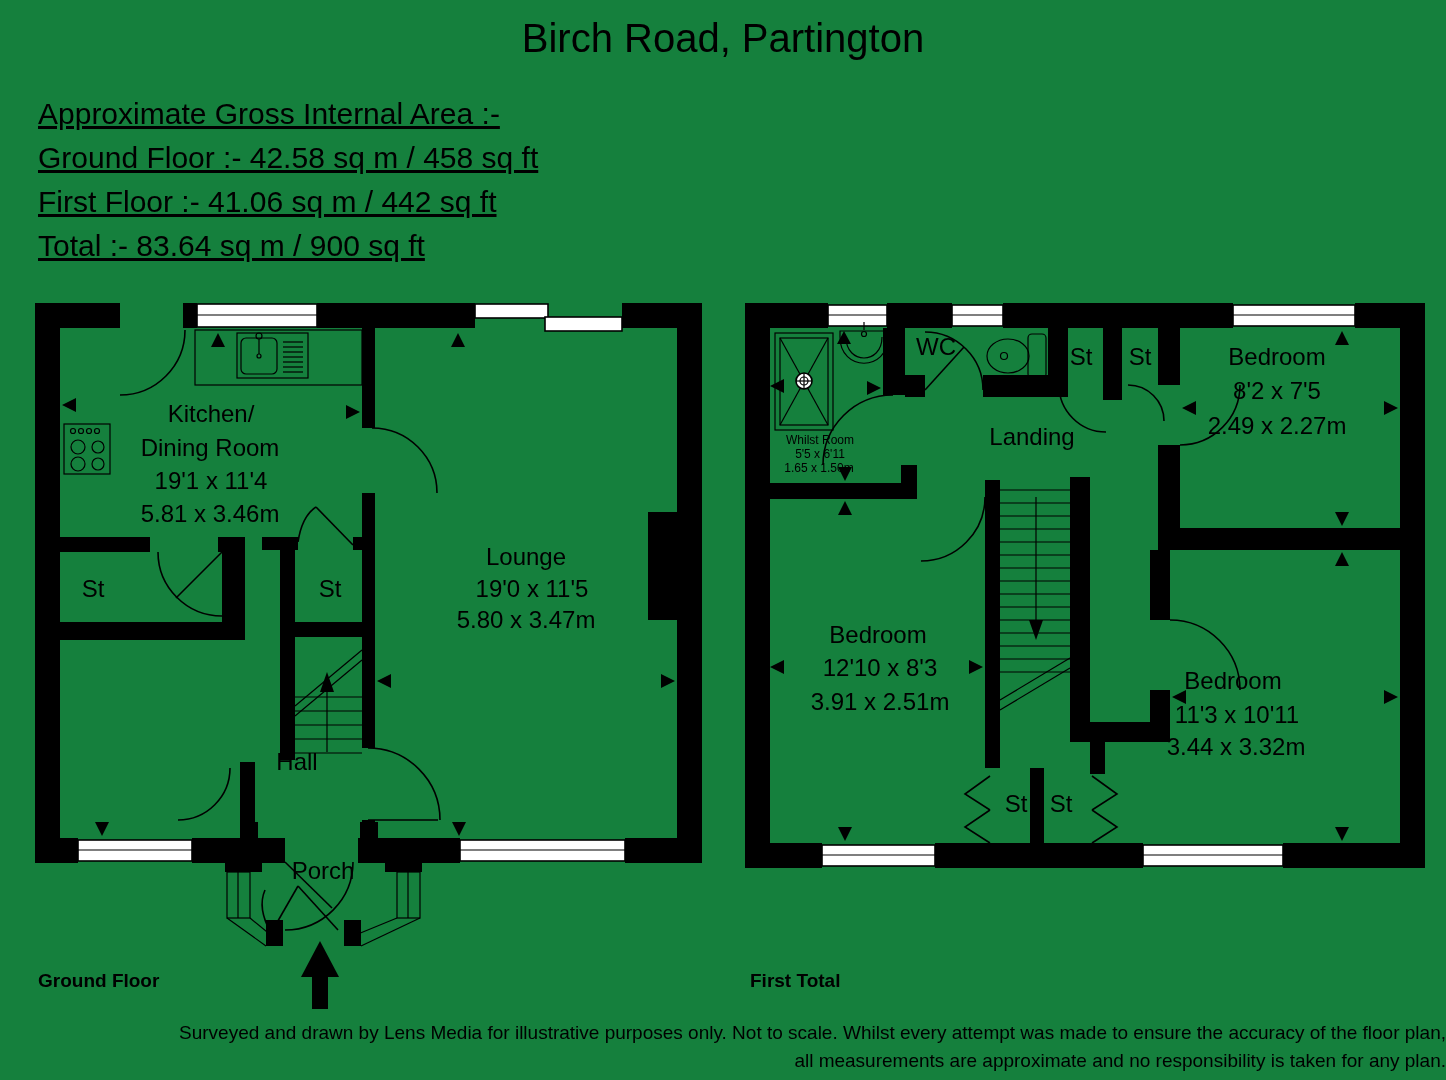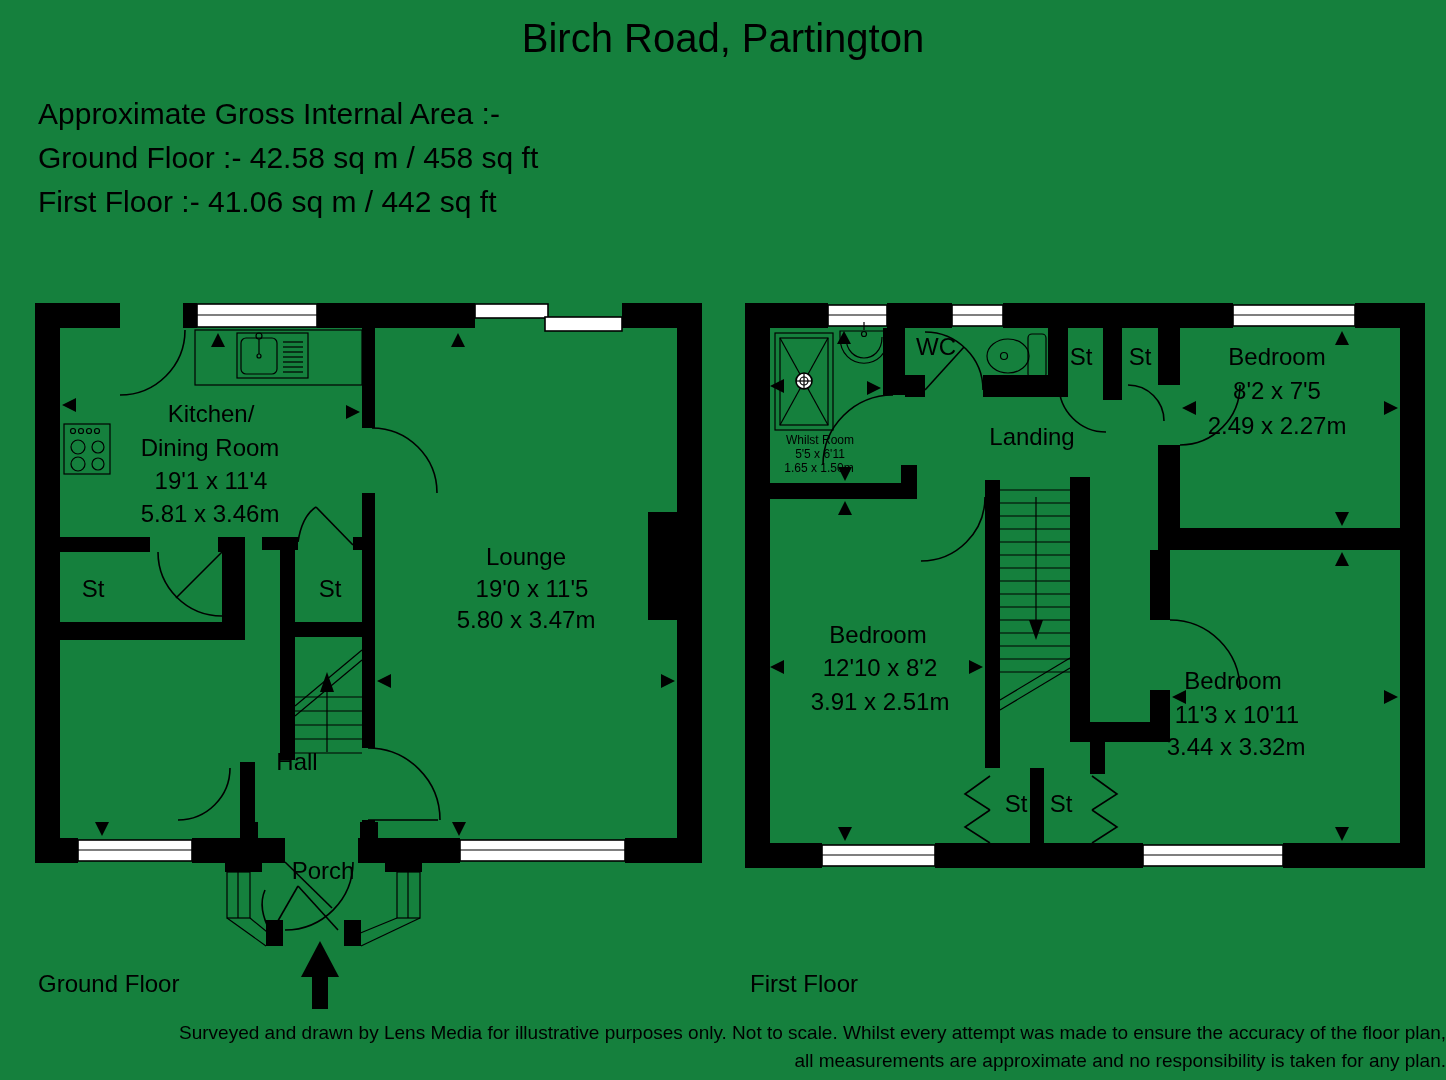--- a/index.html
+++ b/index.html
@@ -3,40 +3,41 @@
 <meta charset="utf-8">
 <style>
   html,body{margin:0;padding:0;background:#ffffff;}
   #page{position:relative;width:1446px;height:1080px;background:#15803d;overflow:hidden;
         font-family:"Liberation Sans",sans-serif;color:#000;}
   svg{position:absolute;left:0;top:0;}
   .lbl{position:absolute;transform:translate(-50%,-50%);font-size:24px;white-space:nowrap;
        color:#000;line-height:1;}
   .lbl-s{position:absolute;transform:translate(-50%,-50%);font-size:12px;white-space:nowrap;color:#000;}
   #title{position:absolute;left:50%;top:16px;transform:translateX(-50%);font-size:40px;}
-  #area{position:absolute;left:38px;top:92px;font-size:30px;line-height:44px;}
-  .floor-lbl{position:absolute;font-size:24px;font-weight:normal;white-space:nowrap;}
+  #area{position:absolute;left:38px;top:92px;font-size:30px;line-height:44px;text-decoration:underline;}
+  .floor-lbl{position:absolute;font-size:19px;font-weight:bold;white-space:nowrap;}
   .footer{position:absolute;width:100%;text-align:right;font-size:19px;}
   .wall{fill:#000000;stroke:none;}
   .thin{fill:none;stroke:#000000;stroke-width:1.6;}
   .thin2{fill:none;stroke:#000000;stroke-width:1.2;}
   .win{fill:#ffffff;stroke:#000000;stroke-width:1.6;}
   .tri{fill:#000000;stroke:none;}
 </style>
 </head>
 <body>
 
 <div id="page">
 
   <div id="title" class="hdr">Birch Road, Partington</div>
 
   <div id="area">
     <div>Approximate Gross Internal Area :-</div>
     <div>Ground Floor :- 42.58 sq m / 458 sq ft</div>
     <div>First Floor :- 41.06 sq m / 442 sq ft</div>
+    <div>Total :- 83.64 sq m / 900 sq ft</div>
   </div>
 
   <svg width="1446" height="1080" viewBox="0 0 1446 1080">
 
     <g>
       <g>
         <rect class="wall" x="35" y="303" width="85" height="25"></rect>
         <rect class="wall" x="183" y="303" width="14" height="25"></rect>
         <rect class="wall" x="317" y="303" width="158" height="25"></rect>
         <rect class="wall" x="622" y="303" width="80" height="25"></rect>
@@ -351,29 +352,29 @@
   <div class="lbl" style="left:1081px;top:357px">St</div>
   <div class="lbl" style="left:1140px;top:357px">St</div>
 
   <div class="lbl" style="left:1277px;top:357px">Bedroom</div>
   <div class="lbl" style="left:1277px;top:391px">8'2 x 7'5</div>
   <div class="lbl" style="left:1277px;top:426px">2.49 x 2.27m</div>
 
   <div class="lbl" style="left:1032px;top:437px">Landing</div>
 
   <div class="lbl" style="left:878px;top:635px">Bedroom</div>
-  <div class="lbl" style="left:880px;top:668px">12'10 x 8'2</div>
+  <div class="lbl" style="left:880px;top:668px">12'10 x 8'3</div>
   <div class="lbl" style="left:880px;top:702px">3.91 x 2.51m</div>
 
   <div class="lbl" style="left:1233px;top:681px">Bedroom</div>
   <div class="lbl" style="left:1237px;top:715px">11'3 x 10'11</div>
   <div class="lbl" style="left:1236px;top:747px">3.44 x 3.32m</div>
 
   <div class="lbl" style="left:1016px;top:804px">St</div>
   <div class="lbl" style="left:1061px;top:804px">St</div>
 
   <div class="floor-lbl" style="left:38px;top:970px">Ground Floor</div>
-  <div class="floor-lbl" style="left:750px;top:970px">First Floor</div>
+  <div class="floor-lbl" style="left:750px;top:970px">First Total</div>
 
   <div class="footer" style="top:1022px">Surveyed and drawn by Lens Media for illustrative purposes only. Not to scale. Whilst every attempt was made to ensure the accuracy of the floor plan,</div>
   <div class="footer" style="top:1050px">all measurements are approximate and no responsibility is taken for any plan.</div>
 
 </div>
 
 </body></html>

